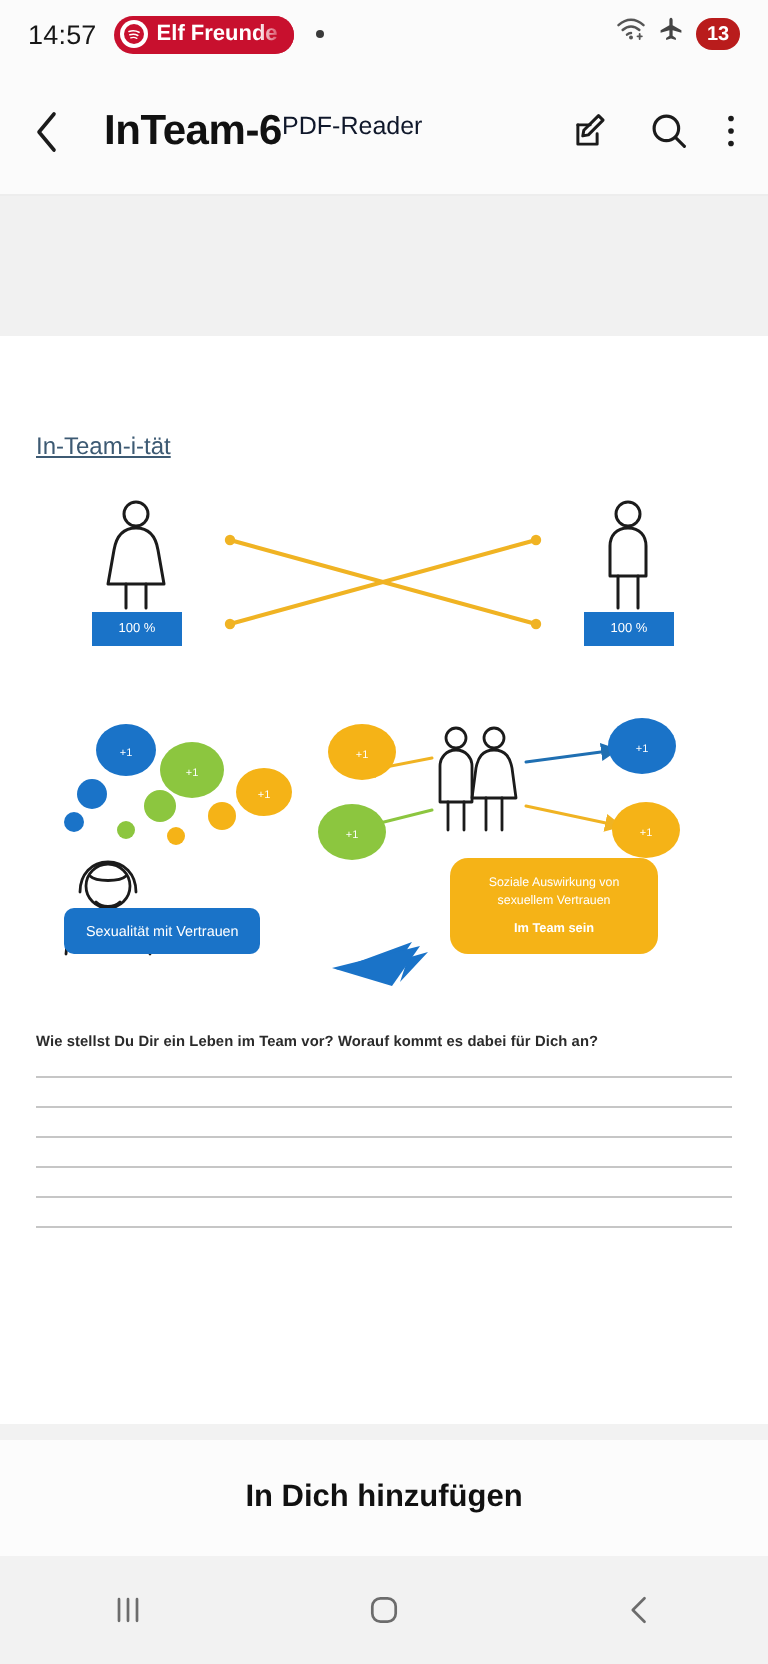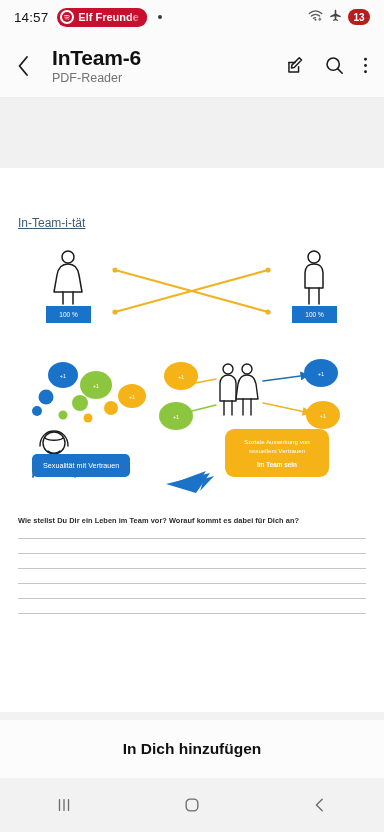--- a/index.html
+++ b/index.html
@@ -45,23 +45,23 @@
     display:flex; align-items:center; justify-content:center; padding:0 5px;
   }
 
   
   .appbar {
     height:64px; background:#fbfbfb;
     display:flex; align-items:center; padding:0 16px;
     border-bottom:1px solid #ededed;
   }
   .back-btn { width:26px; display:flex; align-items:center; }
-  .titles { margin-left:10px; display:flex; flex-direction:column; justify-content:center; }
+  .titles { margin-left:10px; display:flex; flex-direction:row; justify-content:center; }
   .app-title { font-size:21px; font-weight:bold; color:#111; line-height:1.12; letter-spacing:-.2px; }
-  .app-sub { font-size:12.5px; color:#737373; margin-top:2px; }
+  .app-sub { font-size:12.5px; color:#0f172a; margin-top:2px; }
   .appbar-actions { margin-left:auto; display:flex; align-items:center; gap:18px; }
   .icon-btn { display:flex; align-items:center; justify-content:center; }
 
   
   .reader { position:relative; background:#ffffff; height:614px; overflow:hidden; }
   .gray-band { height:70px; background:#f1f1f1; width:100%; }
   .page {
     background:#fff; width:100%; height:544px;
     position:relative; padding:0 18px;
   }

